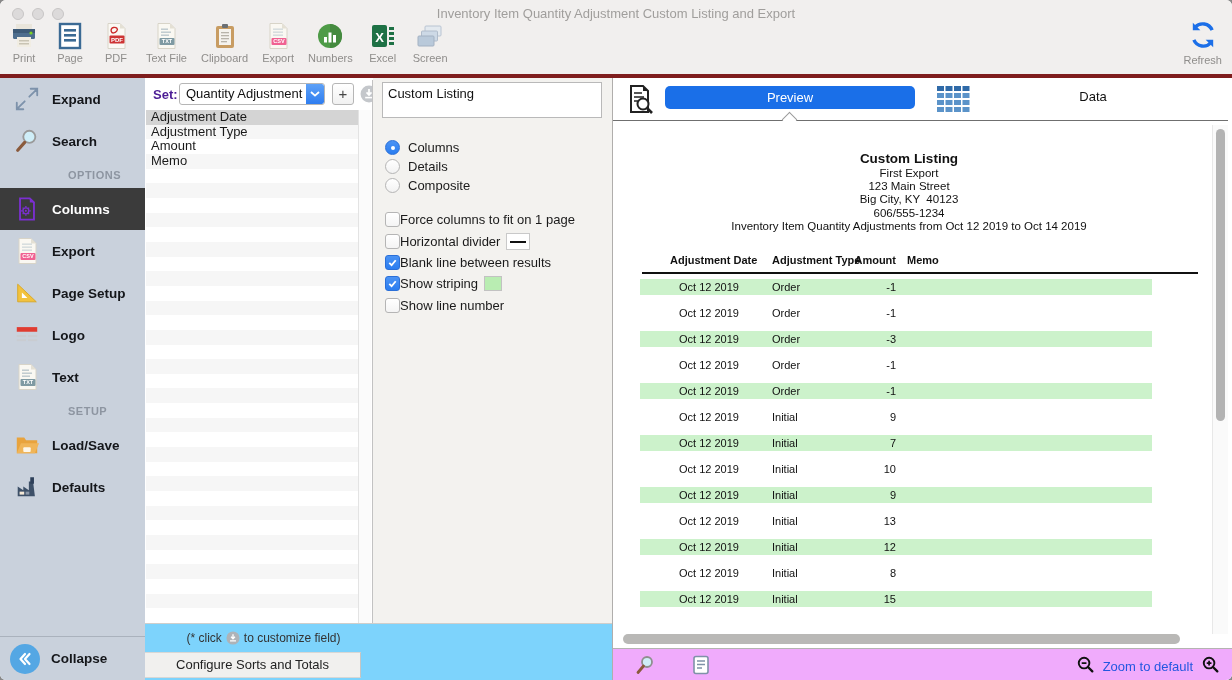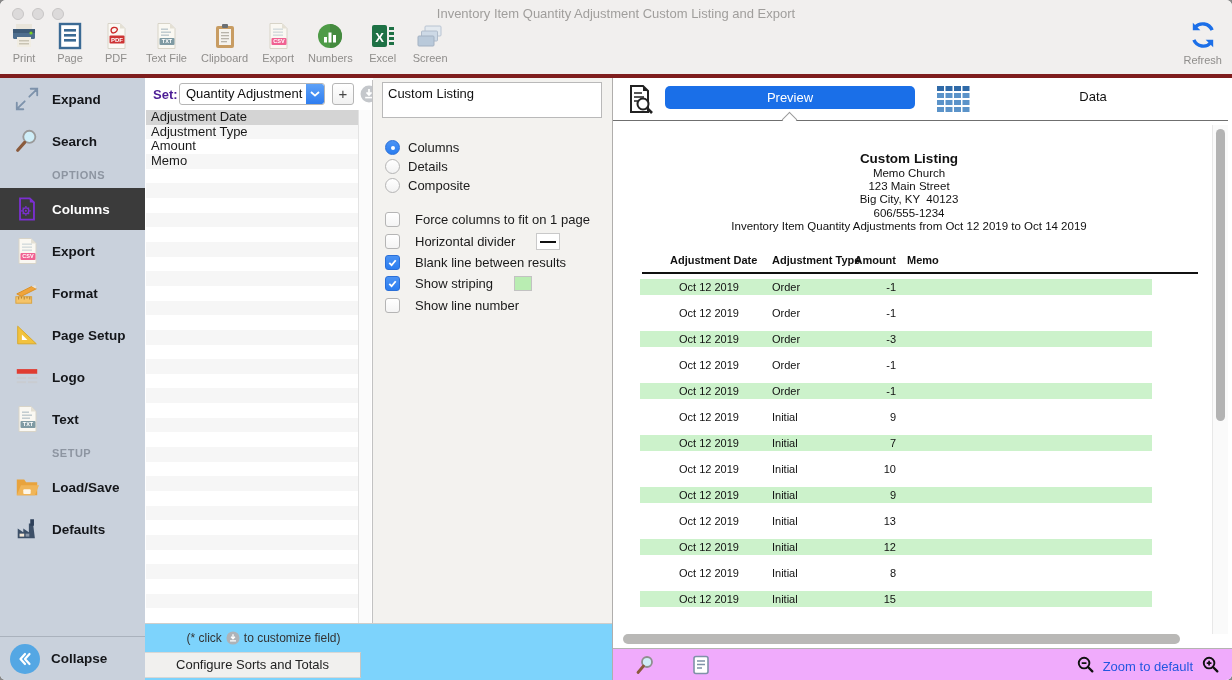--- a/index.html
+++ b/index.html
@@ -18,21 +18,21 @@
   .refresh-btn { position:absolute; right:10px; top:20px; display:flex; flex-direction:column; align-items:center; gap:2px; font-size:11px; color:#8f8d8b; }
 
   
   .main { display:flex; height:602px; flex:none; }
 
   
   .sidebar { width:145px; flex:none; position:relative; background:#c9d1dc; }
   .side-items { position:absolute; top:0; left:0; right:0; }
   .side-item { height:42px; display:flex; align-items:center; gap:11px; padding-left:13px; font-weight:bold; font-size:13.5px; color:#14161a; }
   .side-item.selected { background:#3b3b3b; color:#fff; }
-  .side-header { height:26px; line-height:26px; padding-left:52px; font-size:11px; font-weight:bold; color:#8d95a1; letter-spacing:.5px; }
+  .side-header { height:26px; line-height:26px; padding-left:68px; font-size:11px; font-weight:bold; color:#8d95a1; letter-spacing:.5px; }
   .side-icon { width:28px; display:flex; justify-content:center; flex:none; }
   .collapse-row { position:absolute; bottom:0; left:0; right:0; height:44px; border-top:1px solid #aab2bd; display:flex; align-items:center; gap:11px; padding-left:10px; font-weight:bold; font-size:13.5px; color:#14161a; }
   .collapse-circle { width:30px; height:30px; border-radius:50%; background:#54a7e4; display:flex; align-items:center; justify-content:center; flex:none; }
 
   
   .middle { width:467px; flex:none; position:relative; background:#fff; border-right:1px solid #b3b1af; }
   .set-row { position:absolute; left:0; top:0; width:237px; height:32px; }
   .set-label { position:absolute; left:8px; top:9px; font-size:13px; font-weight:bold; color:#4c1d95; }
   .set-select { position:absolute; left:34px; top:5px; width:146px; height:22px; background:#fff; border:1px solid #b6b6b6; border-radius:3px; font-size:13px; line-height:20px; padding-left:6px; color:#111; white-space:nowrap; overflow:hidden; }
   .set-select .chev { position:absolute; right:0; top:0; width:18px; height:20px; background:linear-gradient(#5ea1f7,#2e7df0); border-radius:0 2px 2px 0; display:flex; align-items:center; justify-content:center; }
@@ -47,21 +47,21 @@
   .v-divider { position:absolute; left:227px; top:2px; width:1px; height:543px; background:#c2c2c2; }
 
   .options { position:absolute; left:228px; top:0; width:239px; height:545px; background:#f3f2ef; padding:4px 0 0 9px; }
   .listing-input { width:220px; height:36px; background:#fff; border:1px solid #b9b9b9; font-size:13px; padding:3px 5px; color:#111; }
   .radio-group { margin:20px 0 0 3px; }
   .radio-row { height:19px; display:flex; align-items:center; gap:8px; font-size:13px; color:#1a1a1a; }
   .radio { width:15px; height:15px; border-radius:50%; border:1px solid #b5b5b5; background:linear-gradient(#fff,#f2f2f2); flex:none; position:relative; }
   .radio.sel { background:linear-gradient(#4b93f4,#2a7df0); border-color:#2a6fd8; }
   .radio.sel .dot { position:absolute; left:4.5px; top:4.5px; width:4px; height:4px; border-radius:50%; background:#fff; }
   .check-group { margin:14px 0 0 3px; }
-  .check-row { height:21.4px; display:flex; align-items:center; gap:15px; font-size:13px; color:#1a1a1a; }
+  .check-row { height:21.4px; display:flex; align-items:center; gap:0; font-size:13px; color:#1a1a1a; }
   .cb { width:15px; height:15px; border-radius:3px; border:1px solid #b5b5b5; background:linear-gradient(#fff,#f4f4f4); flex:none; display:flex; align-items:center; justify-content:center; }
   .cb.checked { background:linear-gradient(#4b93f4,#2a7df0); border-color:#2a6fd8; }
   .divider-sample { width:24px; height:17px; background:#fff; border:1px solid #c9c9c9; position:relative; margin-left:6px; }
   .divider-sample i { position:absolute; left:3px; right:3px; top:7px; height:2px; background:#111; display:block; }
   .stripe-swatch { width:18px; height:15px; border:1px solid #c2c2c2; margin-left:6px; }
 
   .bottom-strip { position:absolute; left:0; top:545px; width:467px; height:57px; background:#7dd3fc; border-top:1px solid #cfcecb; }
   .hint { position:absolute; left:0; top:7px; width:237px; text-align:center; font-size:12px; color:#333; display:flex; align-items:center; justify-content:center; gap:4px; }
   .configure-bar { position:absolute; left:0; top:28px; width:216px; height:26px; background:#f1f0ee; border-top:1px solid #d8d7d5; border-bottom:1px solid #d8d7d5; border-right:1px solid #c6c5c3; font-size:13px; color:#222; text-align:center; line-height:24px; }
 
@@ -294,33 +294,20 @@
                 <g fill="#cfd8da">
                   <rect x="9" y="6.5" width="10" height="1.3"></rect>
                   <rect x="9" y="9.5" width="10" height="1.3"></rect>
                   <rect x="9" y="12.5" width="10" height="1.3"></rect>
                 </g>
                 <rect x="7.5" y="16" width="15" height="7" rx="1" fill="#f06292"></rect>
                 <text x="15" y="21.4" font-size="5.5" font-weight="bold" fill="#fff" text-anchor="middle" font-family="sans-serif">CSV</text>
               </svg>
             </span>
             <span>Export</span>
-          </div>
-          <div class="side-item">
-            <span class="side-icon">
-              <svg width="26" height="26" viewBox="0 0 28 28">
-                <rect x="2" y="18" width="17" height="7" fill="#f5c469" stroke="#d9a23f"></rect>
-                <g stroke="#b07c2a" stroke-width="1">
-                  <path d="M5 18 v3 M8 18 v2 M11 18 v3 M14 18 v2 M17 18 v3"></path>
-                </g>
-                <path d="M3 15 L19 7 l5 2.5 L8 17.5 z" fill="#f0a43c" stroke="#d98f22"></path>
-                <path d="M19 7 l5 2.5 -1 -4 z" fill="#e8e2d6"></path>
-              </svg>
-            </span>
-            <span>Format</span>
           </div>
           <div class="side-item">
             <span class="side-icon">
               <svg width="26" height="26" viewBox="0 0 28 28">
                 <path d="M4 23.5 L24 23.5 L4 4.5 z" fill="#f2c23e" stroke="#d8a726"></path>
                 <path d="M8.5 19.5 L8.5 13.5 L14.5 19.5 z" fill="#fff"></path>
               </svg>
             </span>
             <span>Page Setup</span>
           </div>
@@ -559,21 +546,21 @@
                 <rect x="27.5" y="24" width="7" height="5"></rect>
               </g>
             </svg>
         </span>
         <span class="data-tab">Data</span>
       </div>
 
       <div class="preview-wrap">
         <div class="report">
           <div class="rep-center rep-title">Custom Listing</div>
-          <div class="rep-center">Memo Church</div>
+          <div class="rep-center">First Export</div>
           <div class="rep-center">123 Main Street</div>
           <div class="rep-center">Big City, KY  40123</div>
           <div class="rep-center">606/555-1234</div>
           <div class="rep-center rep-sub">Inventory Item Quantity Adjustments from Oct 12 2019 to Oct 14 2019</div>
           <div class="r-head">
               <span class="r-cell h0">Adjustment Date</span>
               <span class="r-cell h1">Adjustment Type</span>
               <span class="r-cell h2">Amount</span>
               <span class="r-cell h3">Memo</span>
             </div>

